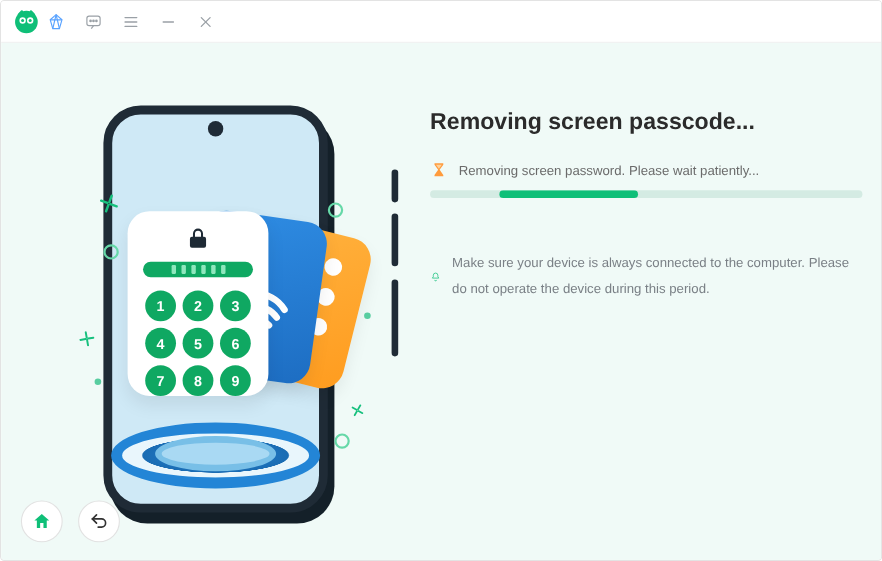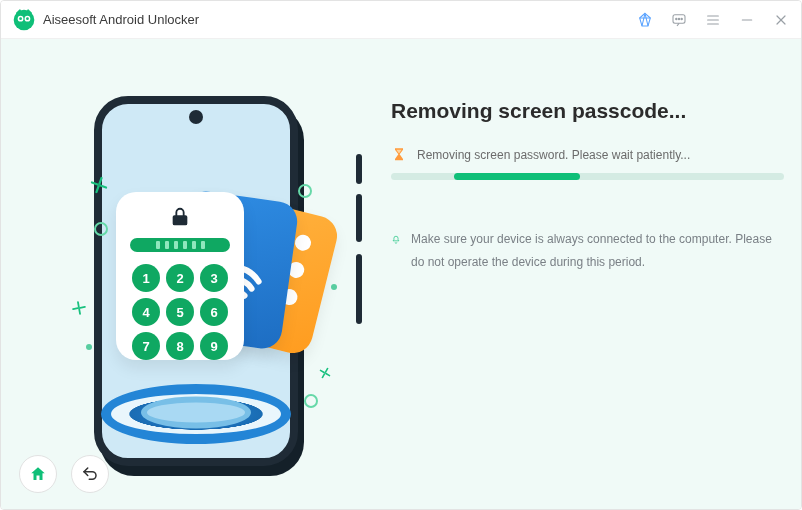--- a/index.html
+++ b/index.html
@@ -36,21 +36,21 @@
 
   .status-row { display:flex; align-items:center; gap:10px; margin-bottom: 10px; }
   .status-text { font-size: 12px; color: #6b6b6b; text-align: center; }
 
   .progress {
     height: 7px; width: 100%; background: #d4ebe3; border-radius: 4px; overflow:hidden;
     margin-bottom: 48px;
   }
   .progress .bar { height:100%; background:#0fbf78; width:32%; margin-left:16%; border-radius:4px; }
 
-  .hint-row { display:flex; align-items:flex-start; gap:10px; }
+  .hint-row { display:flex; align-items:center; gap:10px; }
   .hint-text { font-size: 12px; color: #7a8086; line-height: 1.9; }
 
   .bottom-buttons {
     position: absolute; left: 18px; bottom: 16px; display:flex; gap:14px;
   }
   .circ-btn {
     width: 38px; height: 38px; border-radius: 50%; background:#fff;
     border:1px solid #e2e2e2; display:flex; align-items:center; justify-content:center;
     cursor:pointer;
   }
@@ -138,21 +138,20 @@
     <span class="logo">
       <svg viewBox="0 0 32 32">
           <circle cx="16" cy="16" r="15" fill="#0fbf78"></circle>
           <circle cx="11" cy="14" r="4.2" fill="#fff"></circle>
           <circle cx="21" cy="14" r="4.2" fill="#fff"></circle>
           <circle cx="11" cy="14" r="2" fill="#0fbf78"></circle>
           <circle cx="21" cy="14" r="2" fill="#0fbf78"></circle>
           <path d="M6 6 L10 2 M26 6 L22 2" stroke="#0fbf78" stroke-width="3" stroke-linecap="round"></path>
         </svg>
     </span>
-    <span class="app-title">Aiseesoft Android Unlocker</span>
     <div class="tb-icons">
       <span class="tb-icon">
         <svg viewBox="0 0 24 24" fill="none" stroke="#5aa3ff" stroke-width="1.6">
             <path d="M12 2 L20 9 L16.5 21 L7.5 21 L4 9 Z"></path>
             <path d="M4 9 H20 M12 2 L7.5 21 M12 2 L16.5 21"></path>
           </svg>
       </span>
       <span class="tb-icon">
         <svg viewBox="0 0 24 24" fill="none" stroke="#9aa0a6" stroke-width="1.6">
             <rect x="3" y="4" width="18" height="13" rx="3"></rect>

